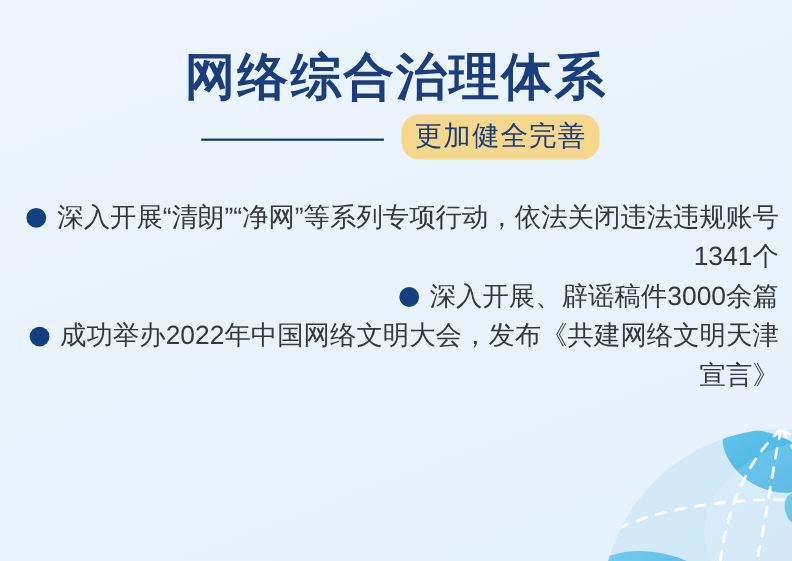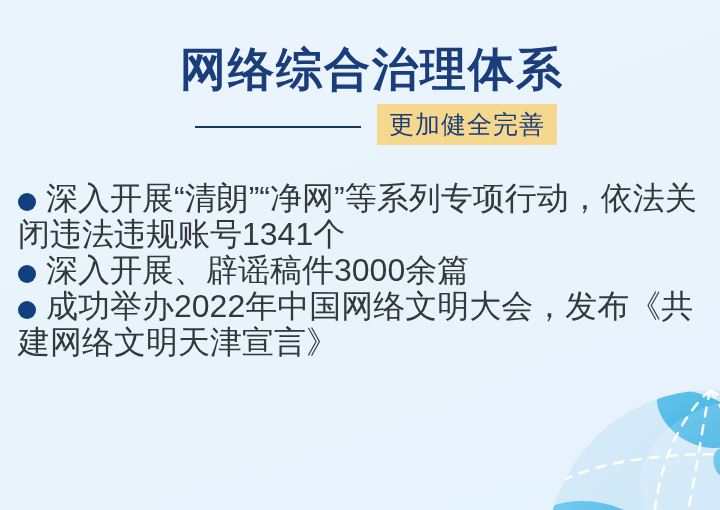--- a/index.html
+++ b/index.html
@@ -33,21 +33,20 @@
   }
   .globe-svg { display: block; width: 330px; height: 330px; }
 
   
   .header {
     position: absolute;
     left: 0;
     top: 0;
     width: 660px;
     height: 160px;
-    margin-left: 12px;
   }
   .title {
     position: absolute;
     left: 0;
     top: 42px;
     width: 720px;
     text-align: center;
     font-size: 46px;
     line-height: 54px;
     font-weight: bold;
@@ -77,36 +76,38 @@
     width: 180px;
     height: 41px;
     background: #f5d78e;
     color: #1a3d7c;
     font-size: 25px;
     line-height: 41px;
     text-align: center;
     letter-spacing: 1px;
     white-space: nowrap;
     box-sizing: border-box;
+    border-radius: 16px;
   }
 
   
   .list {
     position: absolute;
     left: 18px;
     top: 180px;
     width: 690px;
   }
   .list-item {
     position: relative;
-    font-size: 32px;
+    font-size: 24px;
     line-height: 36px;
     color: #33383f;
     letter-spacing: 0px;
     text-indent: 0;
+    text-align: right;
   }
   .list-item .dot {
     display: inline-block;
     width: 18px;
     height: 18px;
     border-radius: 50%;
     background: #12407f;
     vertical-align: -2px;
     margin-right: 10px;
   }

